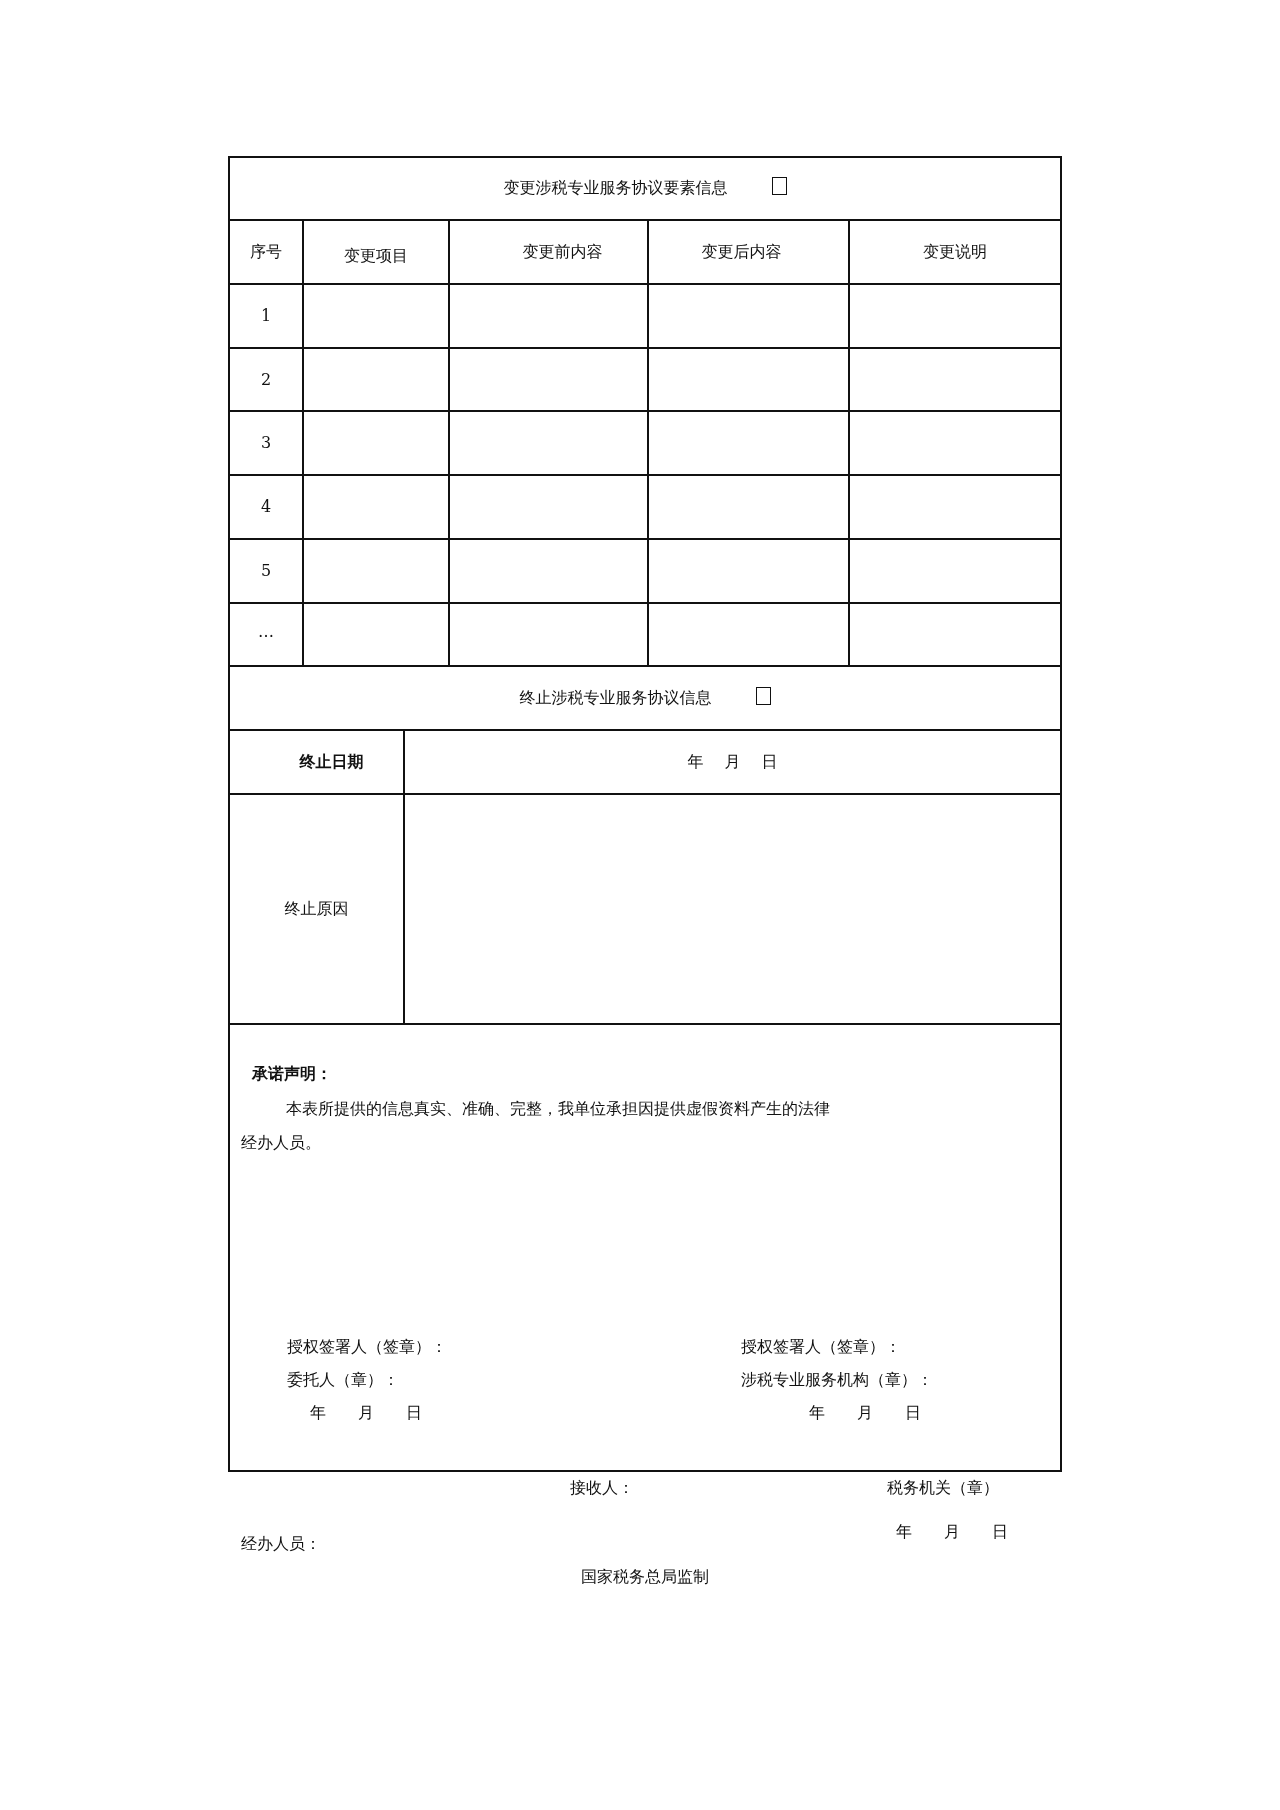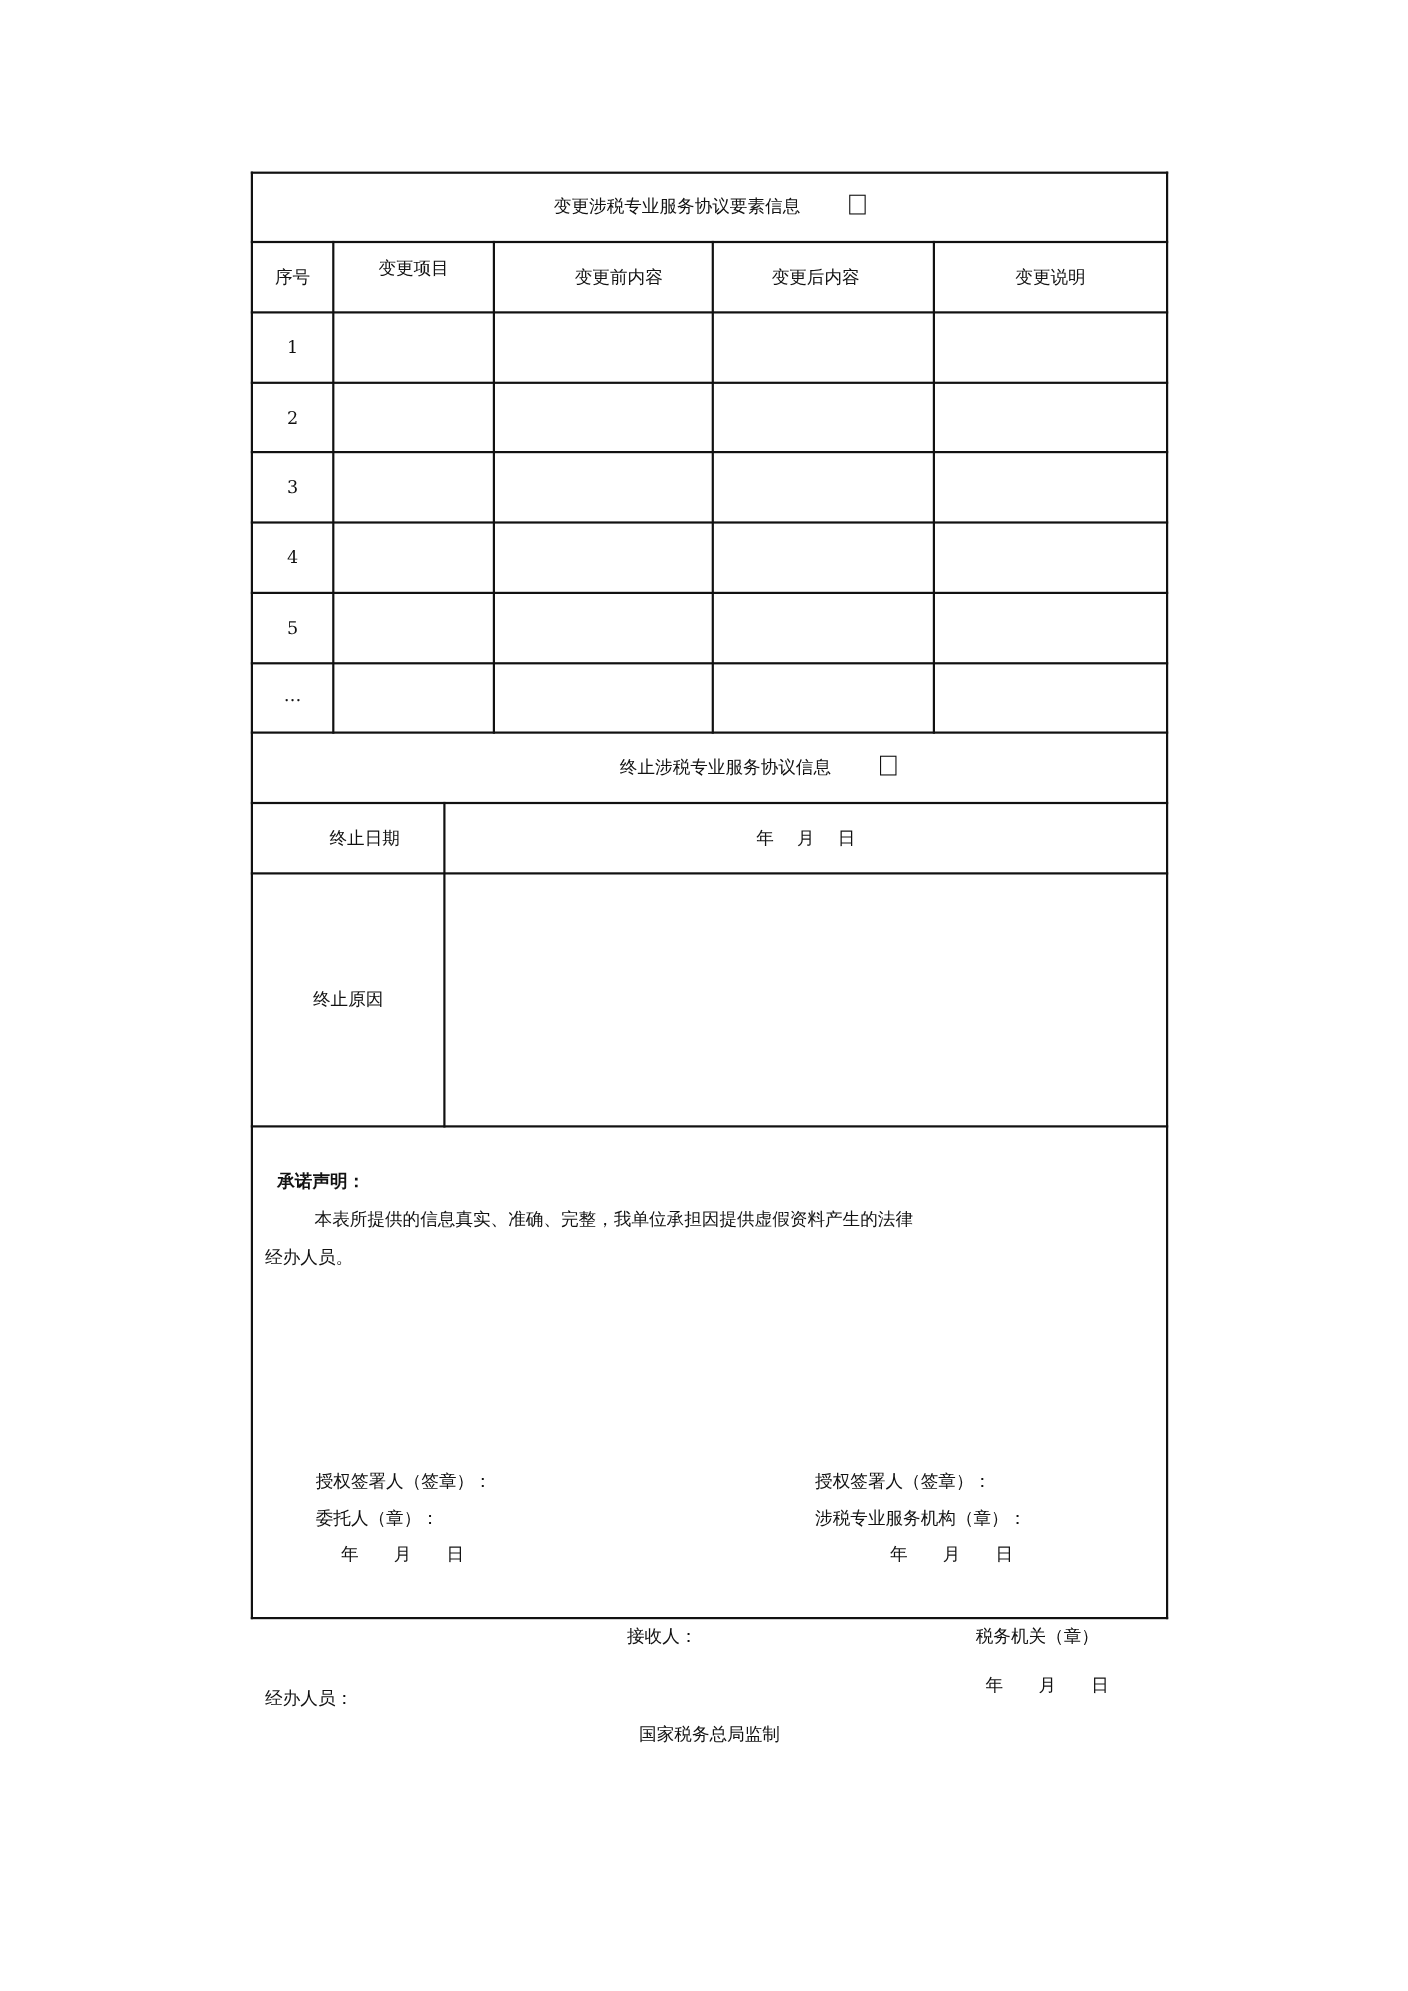--- a/index.html
+++ b/index.html
@@ -38,21 +38,21 @@
   <div class="line-v" style="left:647px;top:219px;height:448px;"></div>
   <div class="line-v" style="left:848px;top:219px;height:448px;"></div>
 
   <div class="line-v" style="left:403px;top:729px;height:296px;"></div>
 
   <div class="txt center" style="left:230px;top:176px;width:830px;">
     <span>变更涉税专业服务协议要素信息</span><span class="cb"></span>
   </div>
 
   <div class="txt center" style="left:230px;top:240px;width:72px;">序号</div>
-  <div class="txt center" style="left:304px;top:233px;width:144px;font-family:Liberation Mono, monospace;">变更项目</div>
+  <div class="txt center" style="left:304px;top:244px;width:144px;">变更项目</div>
   <div class="txt center" style="left:450px;top:240px;width:225px;">变更前内容</div>
   <div class="txt center" style="left:649px;top:240px;width:185px;">变更后内容</div>
   <div class="txt center" style="left:850px;top:240px;width:210px;">变更说明</div>
 
   <div class="txt center" style="left:230px;top:304px;width:72px;">1</div>
   <div class="txt center" style="left:230px;top:368px;width:72px;">2</div>
   <div class="txt center" style="left:230px;top:431px;width:72px;">3</div>
   <div class="txt center" style="left:230px;top:495px;width:72px;">4</div>
   <div class="txt center" style="left:230px;top:559px;width:72px;">5</div>
   <div class="txt center" style="left:230px;top:620px;width:72px;">…</div>
@@ -80,24 +80,24 @@
   <div class="abs" style="left:304px;top:540px;width:144px;height:62px;"></div>
   <div class="abs" style="left:450px;top:540px;width:197px;height:62px;"></div>
   <div class="abs" style="left:649px;top:540px;width:199px;height:62px;"></div>
   <div class="abs" style="left:850px;top:540px;width:210px;height:62px;"></div>
 
   <div class="abs" style="left:304px;top:604px;width:144px;height:61px;"></div>
   <div class="abs" style="left:450px;top:604px;width:197px;height:61px;"></div>
   <div class="abs" style="left:649px;top:604px;width:199px;height:61px;"></div>
   <div class="abs" style="left:850px;top:604px;width:210px;height:61px;"></div>
 
-  <div class="txt center" style="left:230px;top:686px;width:830px;padding-left:44px;">
+  <div class="txt center" style="left:230px;top:686px;width:830px;">
     <span>终止涉税专业服务协议信息</span><span class="cb"></span>
   </div>
-  <div class="txt center" style="left:230px;top:750px;width:203px;">终止日期</div>
+  <div class="txt center" style="left:230px;top:750px;width:203px;font-weight:bold;">终止日期</div>
   <div class="txt center" style="left:405px;top:750px;width:655px;white-space:pre;">年　 月　 日</div>
   <div class="txt center" style="left:230px;top:897px;width:173px;">终止原因</div>
   <div class="abs" style="left:405px;top:795px;width:655px;height:228px;"></div>
 
   <div class="txt" style="left:252px;top:1062px;font-weight:bold;">承诺声明：</div>
   <div class="txt" style="left:286px;top:1097px;">本表所提供的信息真实、准确、完整，我单位承担因提供虚假资料产生的法律</div>
   <div class="txt" style="left:241px;top:1131px;">经办人员。</div>
 
   <div class="txt" style="left:287px;top:1335px;">授权签署人（签章）：</div>
   <div class="txt" style="left:287px;top:1368px;">委托人（章）：</div>

